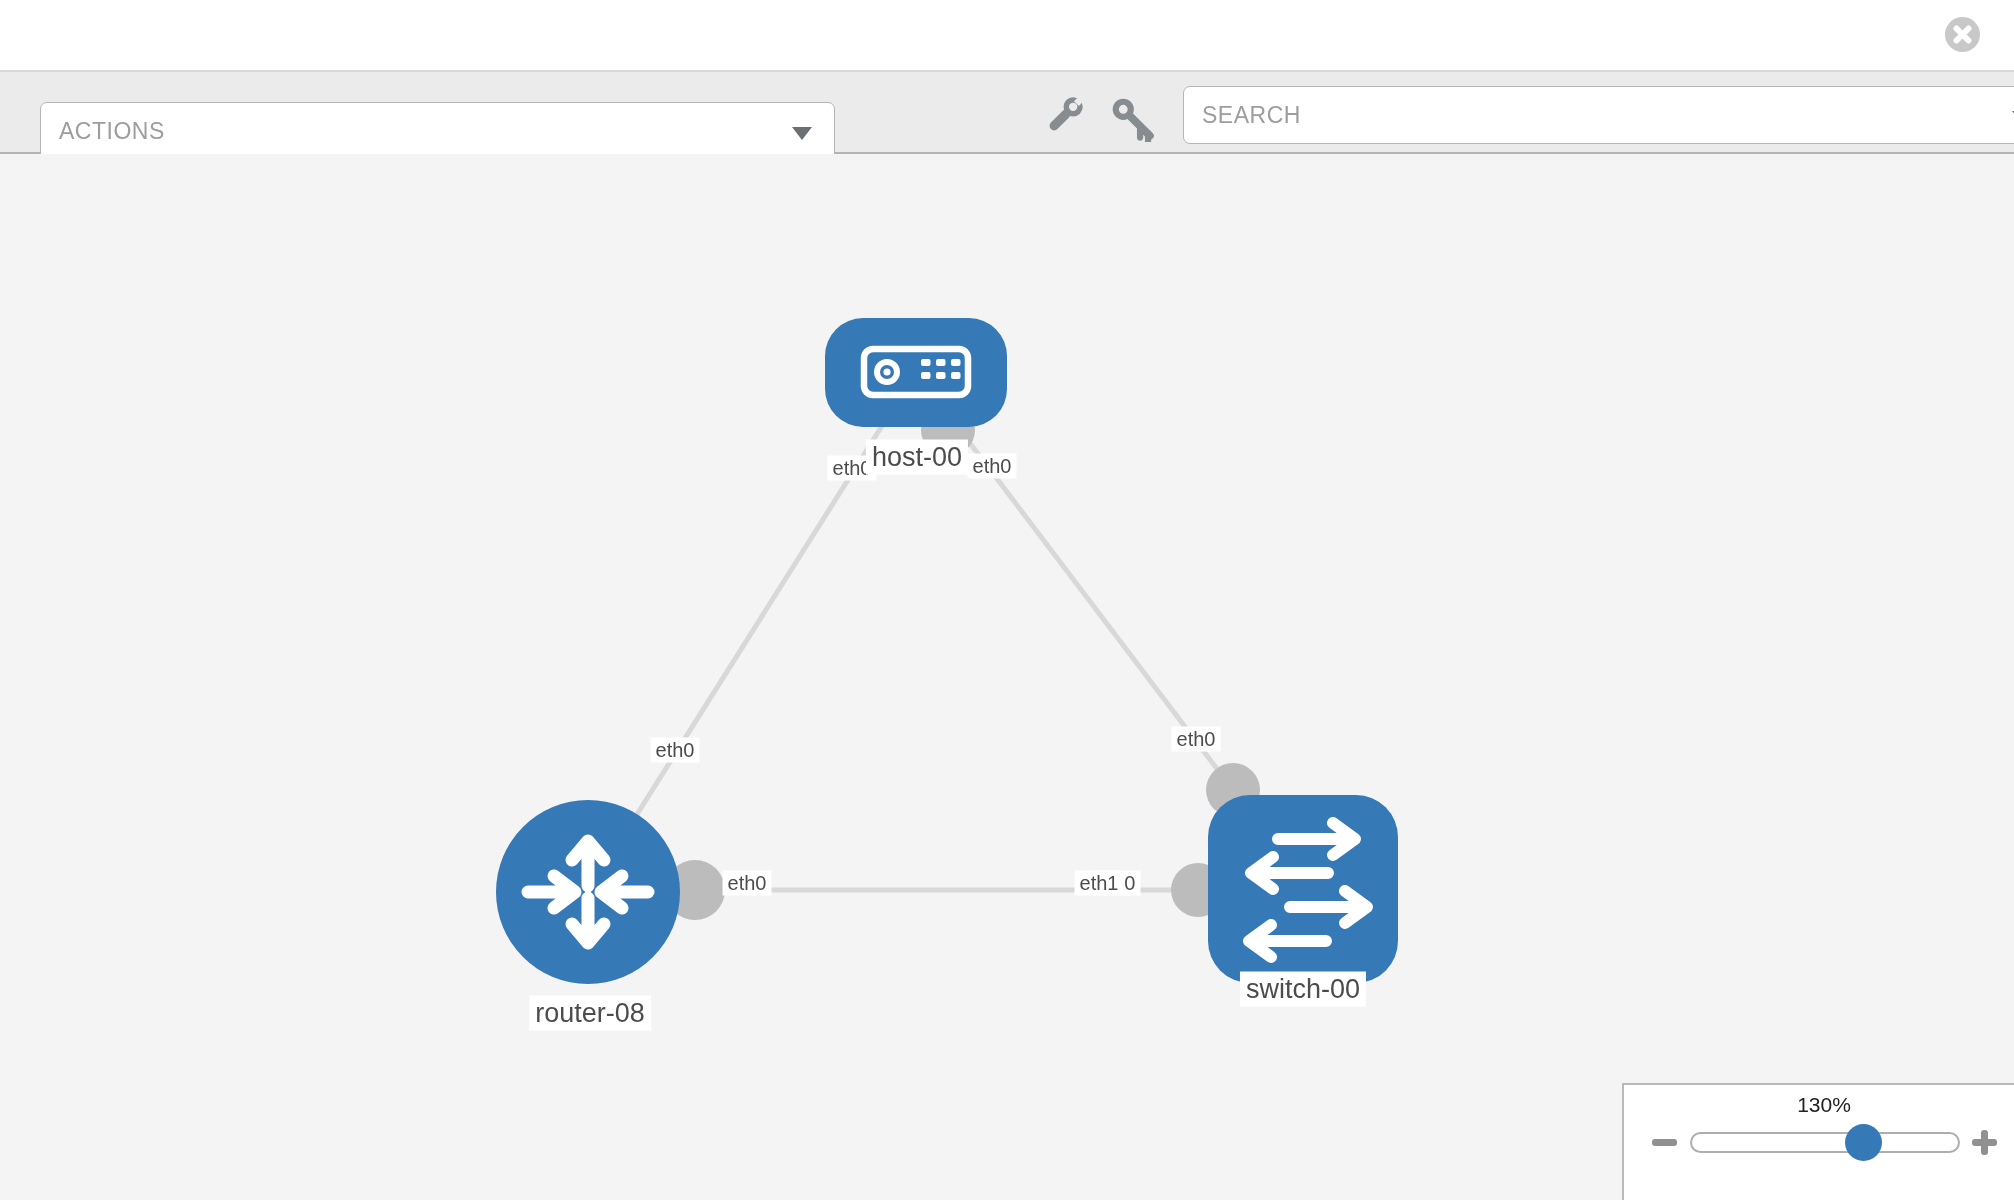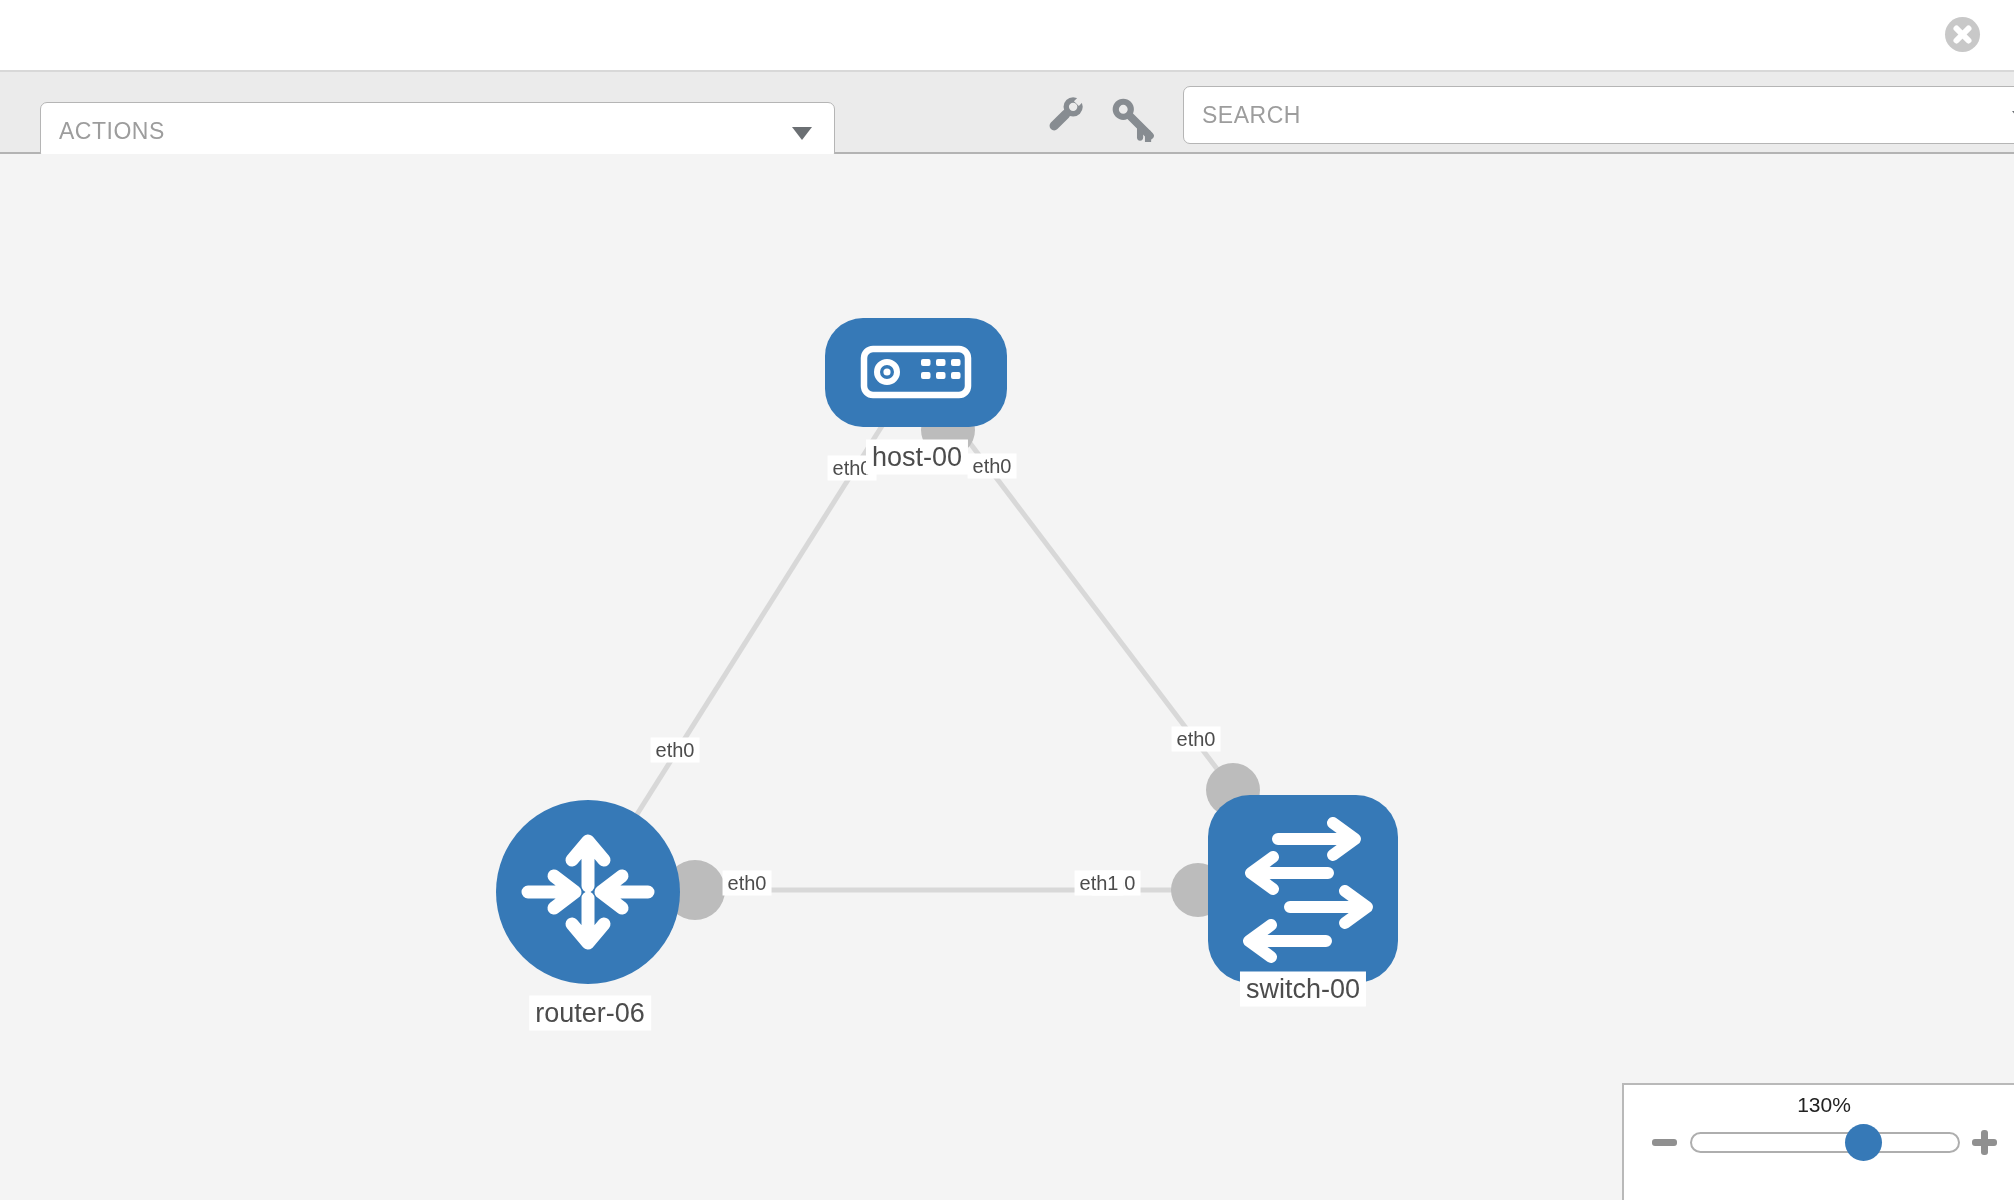--- a/index.html
+++ b/index.html
@@ -199,21 +199,21 @@
 
     <div class="graph-label eth-label" style="left:852px;top:314px;">eth0</div>
     <div class="graph-label eth-label" style="left:675px;top:596px;">eth0</div>
     <div class="graph-label eth-label" style="left:992px;top:312px;">eth0</div>
     <div class="graph-label eth-label" style="left:1196px;top:585px;">eth0</div>
     <div class="graph-label eth-label" style="left:747px;top:729px;">eth0</div>
     <div class="graph-label eth-label" style="left:1116px;top:729px;">eth0</div>
     <div class="graph-label eth-label" style="left:1080px;top:729px;margin-left:19px;">eth1</div>
 
     <div class="graph-label node-label" style="left:917px;top:303px;">host-00</div>
-    <div class="graph-label node-label" style="left:590px;top:859px;">router-06</div>
+    <div class="graph-label node-label" style="left:590px;top:859px;">router-08</div>
     <div class="graph-label node-label" style="left:1303px;top:835px;">switch-00</div>
   </div>
 
   <div class="zoom-panel">
     <div class="zoom-level">130%</div>
     <div class="zoom-minus"></div>
     <div class="zoom-track"></div>
     <div class="zoom-thumb"></div>
     <div class="zoom-plus"></div>
   </div>

